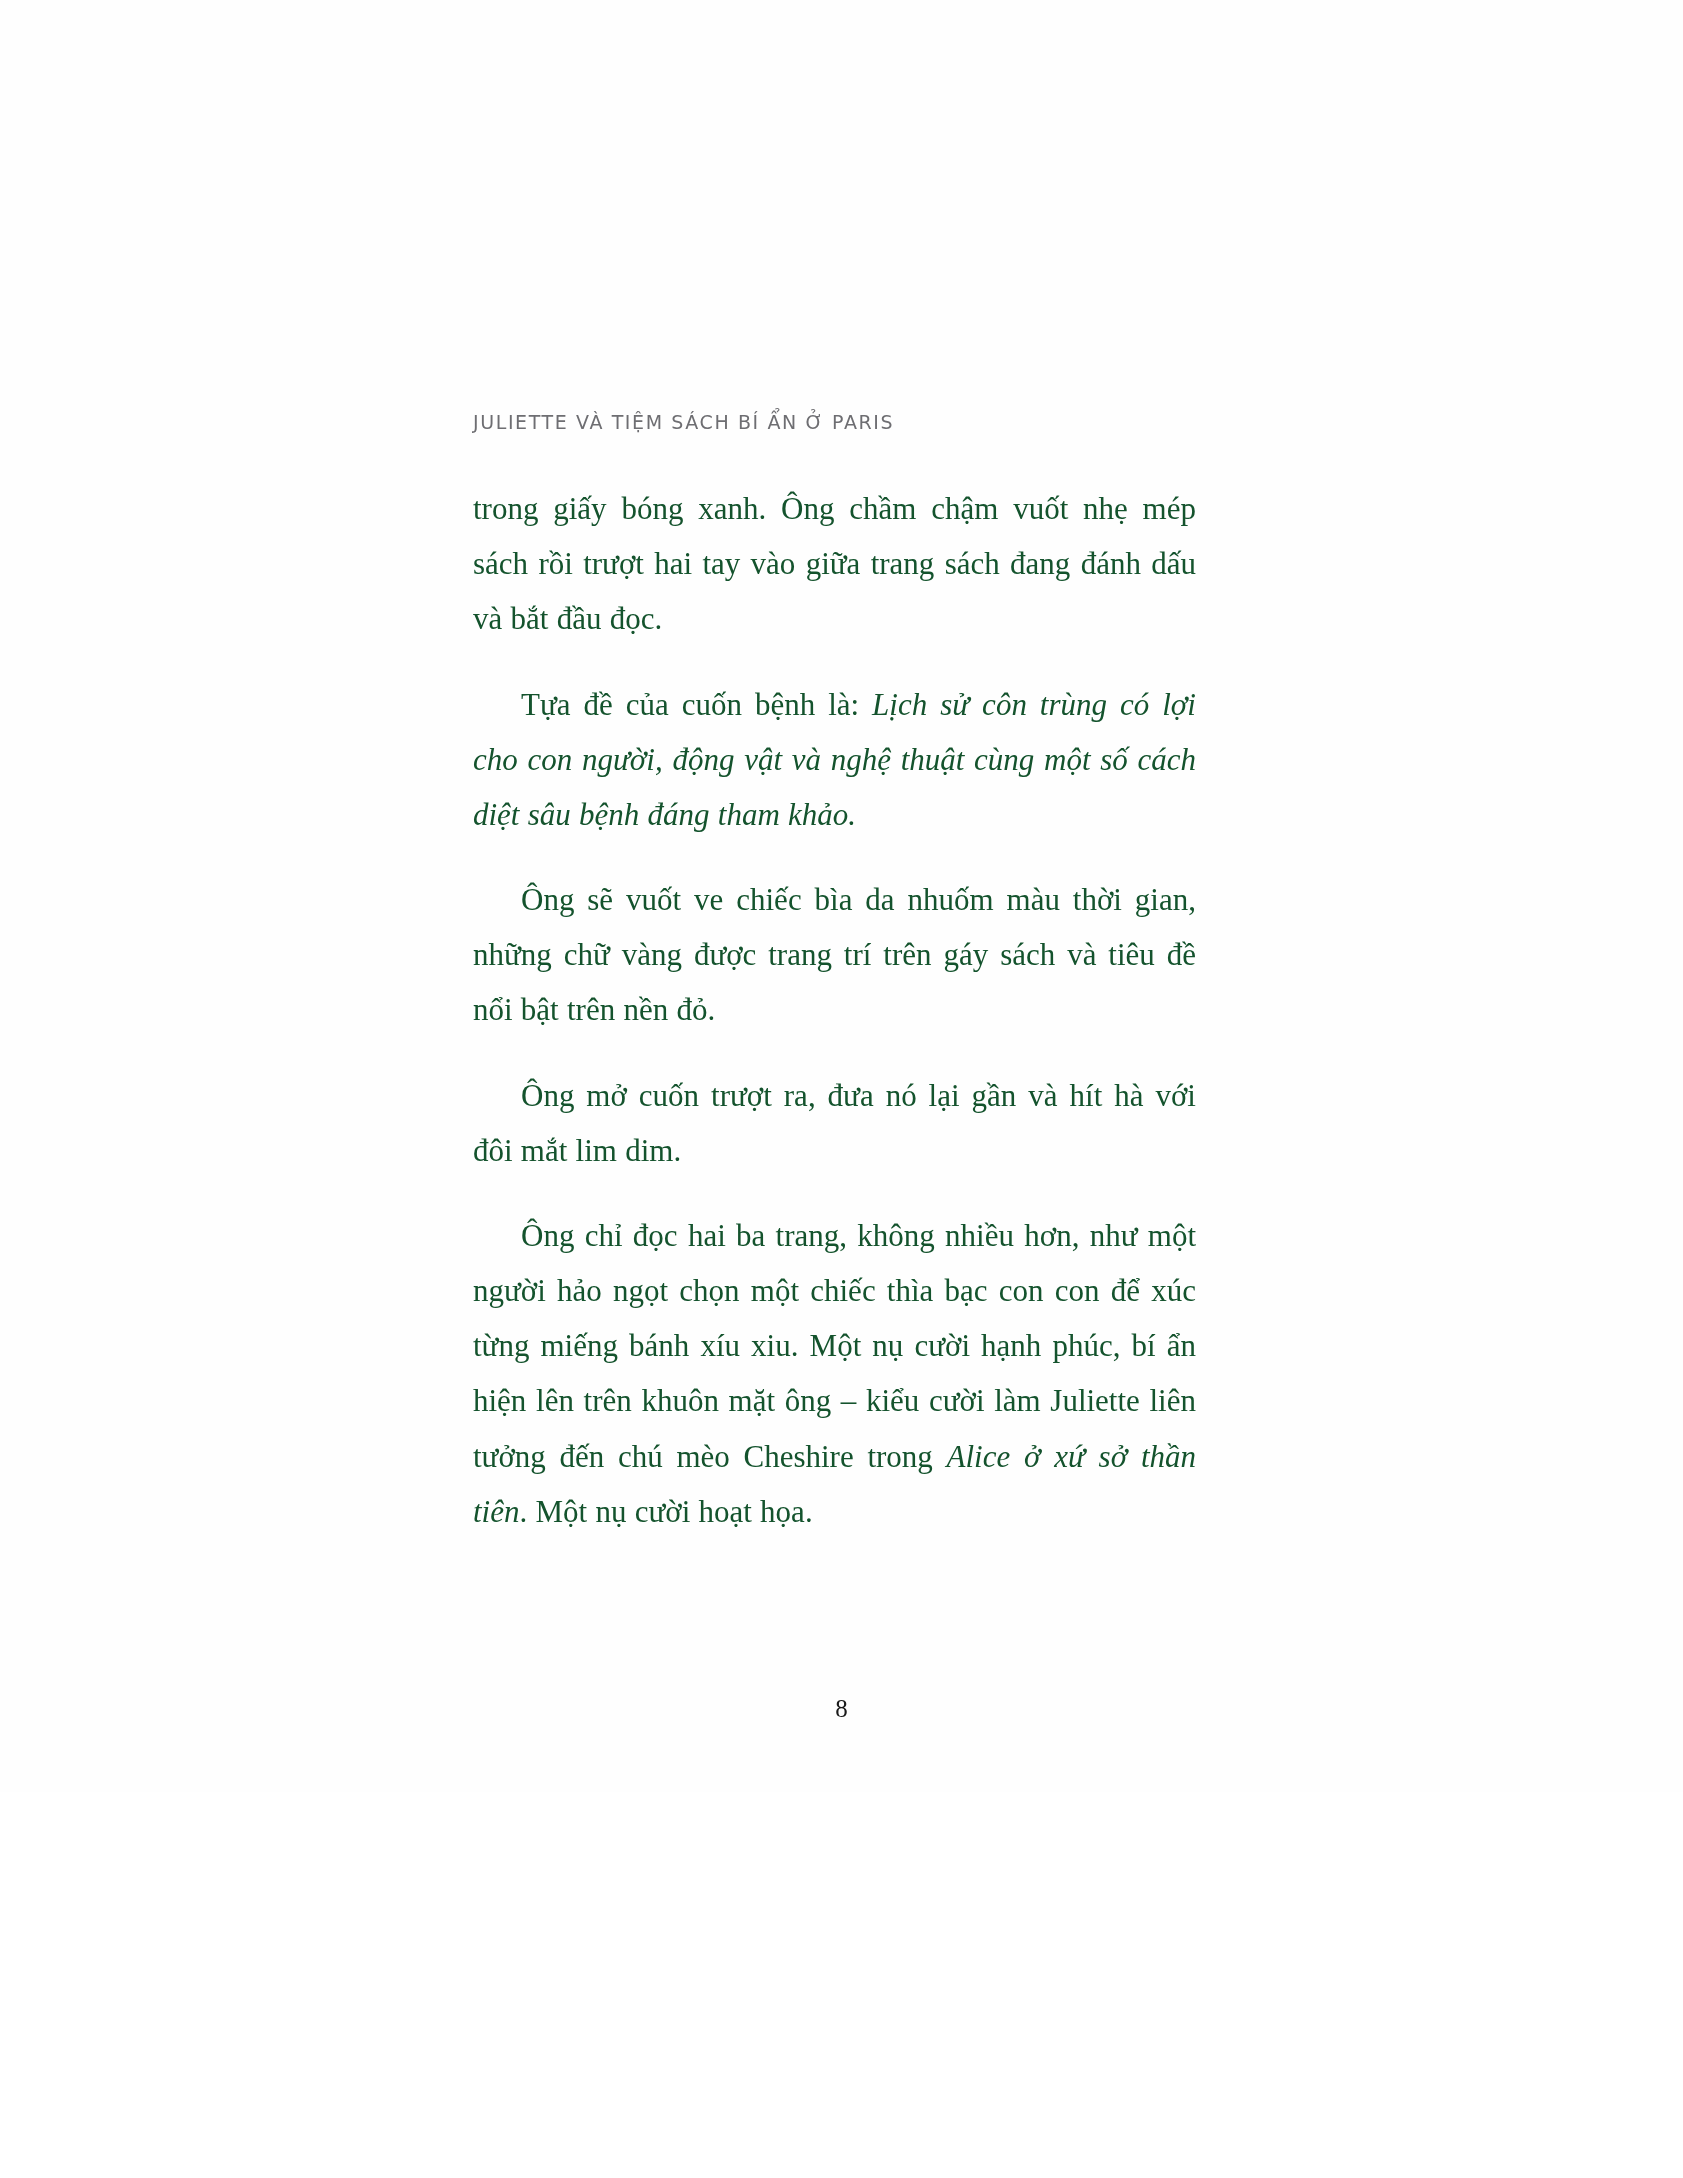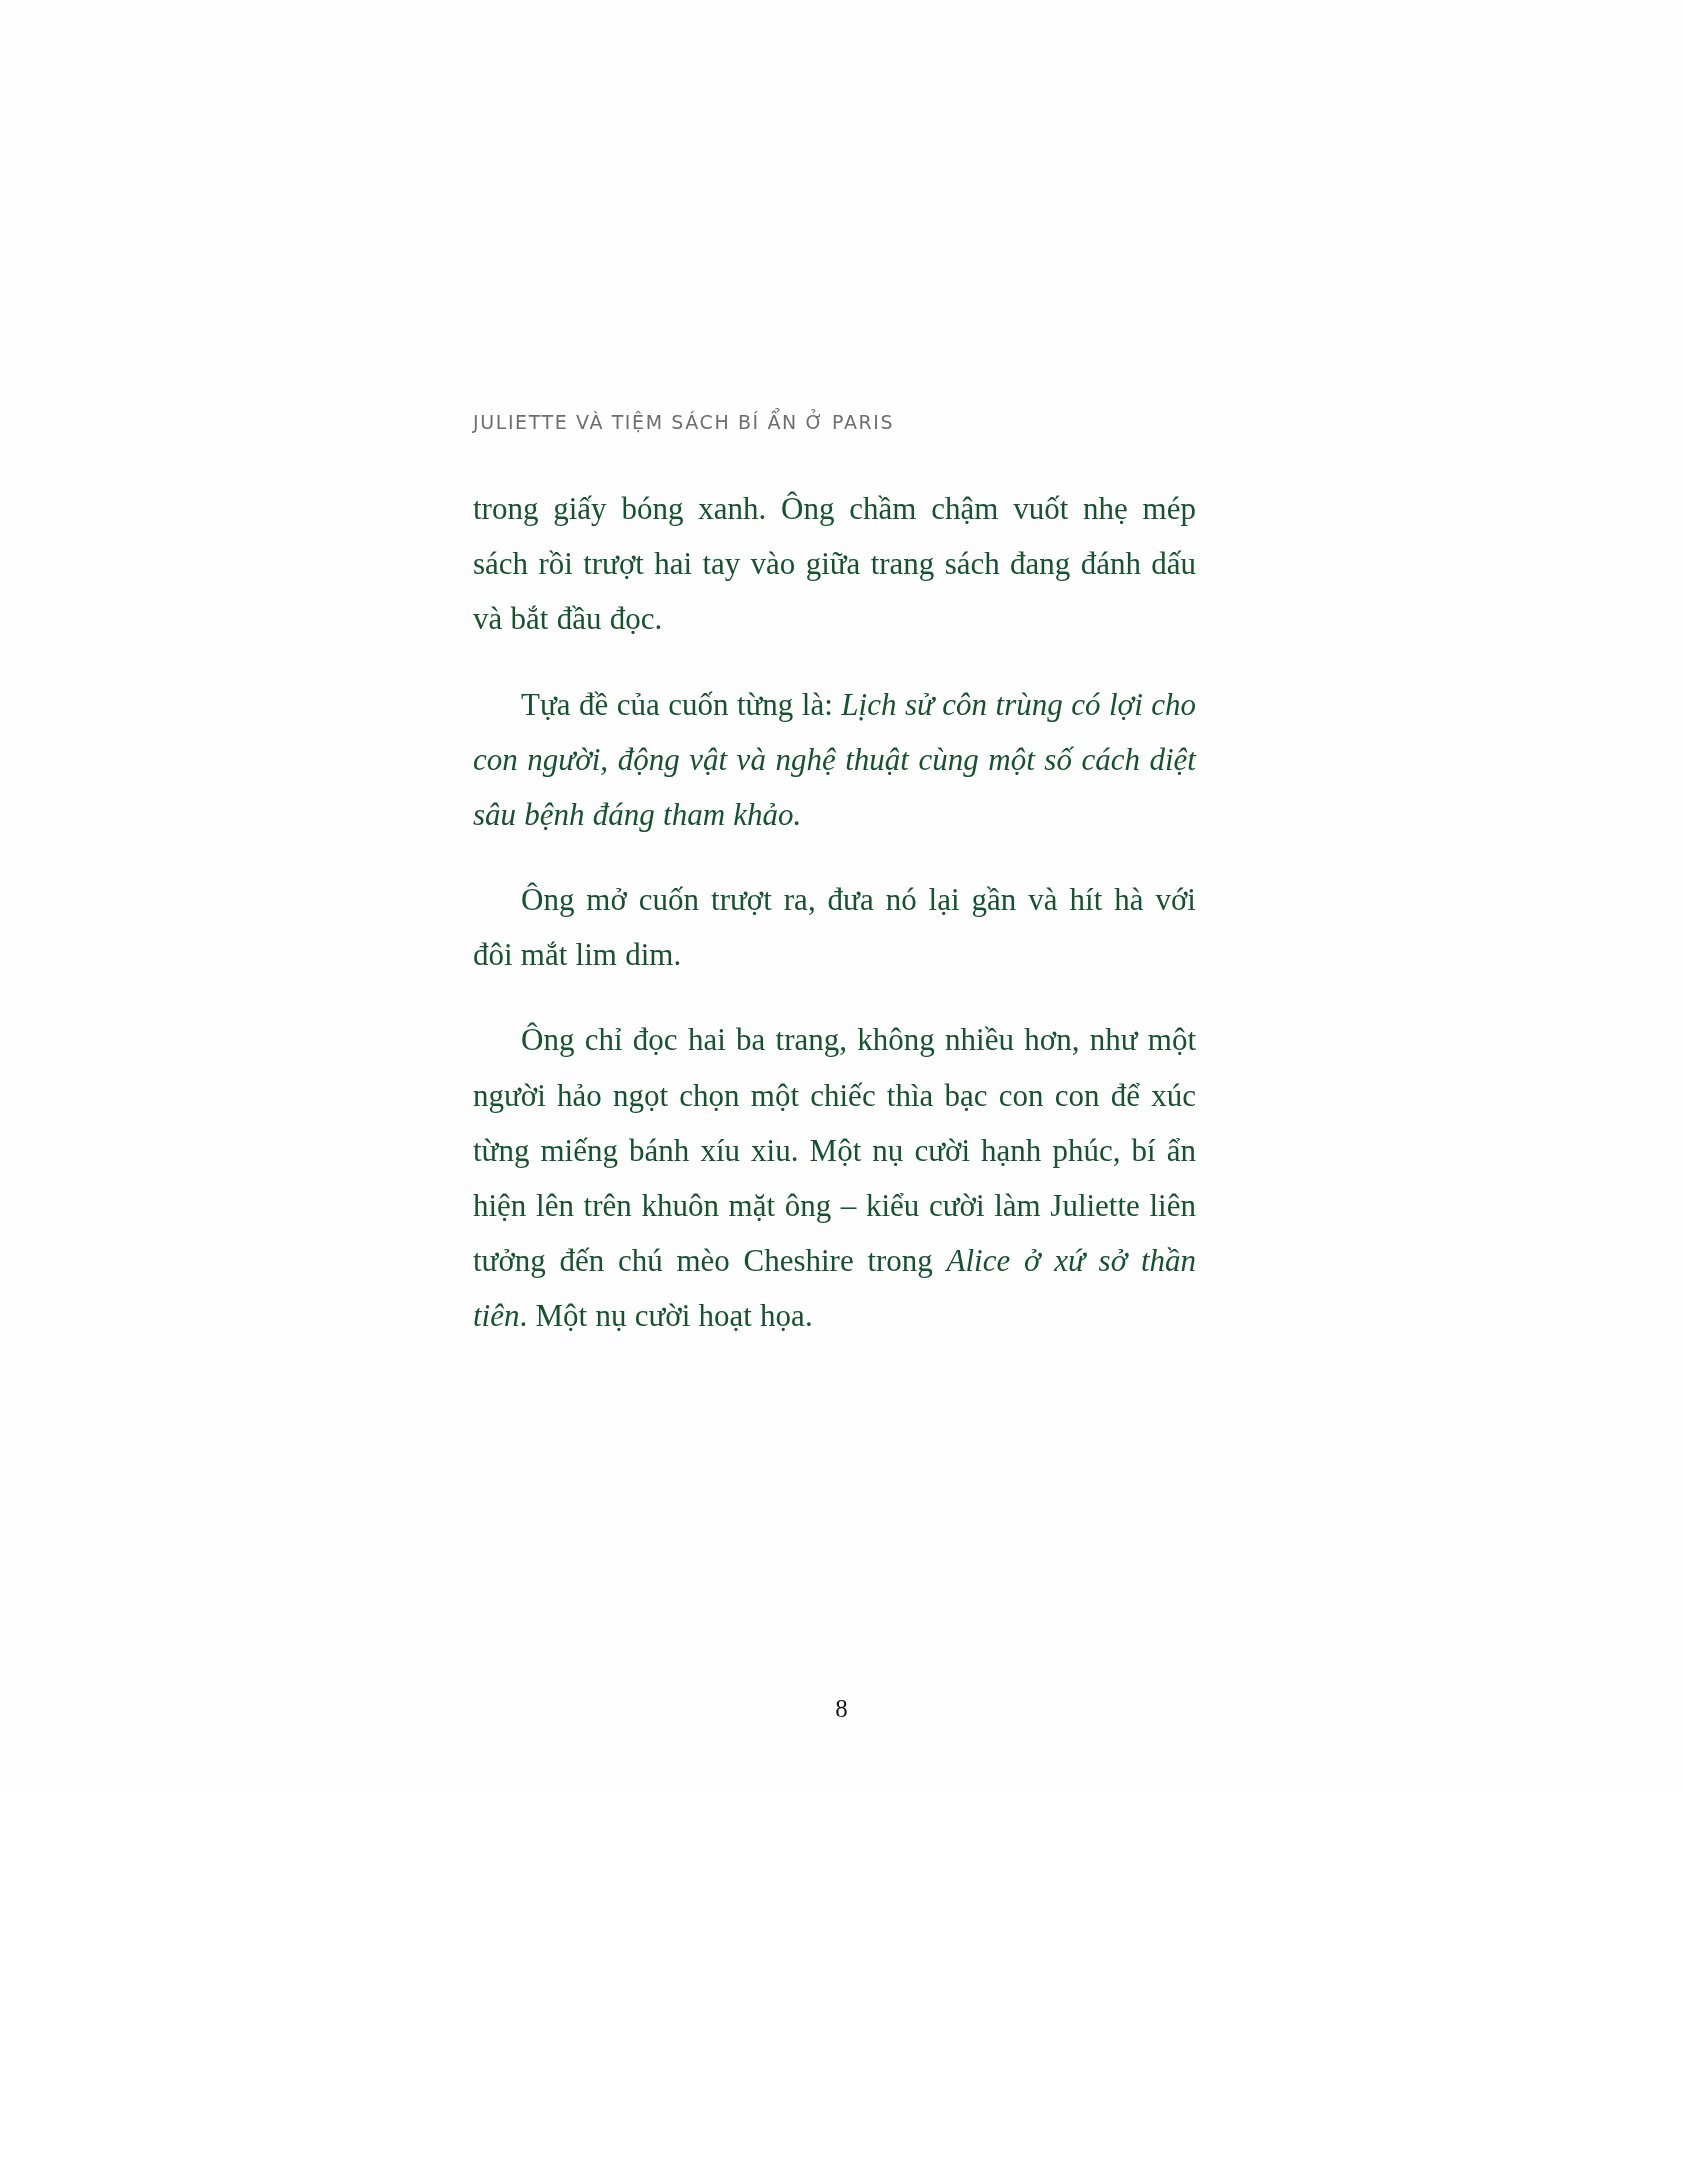--- a/index.html
+++ b/index.html
@@ -70,21 +70,22 @@
 </head>
 <body>
 
 <div class="page">
 
   <div class="content">
 
     <div class="running-head">JULIETTE VÀ TIỆM SÁCH BÍ ẨN Ở PARIS</div>
 
     <p class="para" id="para-0"><span>trong giấy bóng xanh. Ông chầm chậm vuốt nhẹ mép sách rồi trượt hai tay vào giữa trang sách đang đánh dấu và bắt đầu đọc.</span></p>
-    <p class="para indent" id="para-1"><span>Tựa đề của cuốn từng là: </span><span class="it">Lịch sử côn trùng có lợi cho con người, động vật và nghệ thuật cùng một số cách diệt sâu bệnh đáng tham khảo.</span></p>
+    <p class="para indent" id="para-1"><span>Tựa đề của cuốn bệnh là: </span><span class="it">Lịch sử côn trùng có lợi cho con người, động vật và nghệ thuật cùng một số cách diệt sâu bệnh đáng tham khảo.</span></p>
+    <p class="para indent" id="para-2"><span>Ông sẽ vuốt ve chiếc bìa da nhuốm màu thời gian, những chữ vàng được trang trí trên gáy sách và tiêu đề nổi bật trên nền đỏ.</span></p>
     <p class="para indent" id="para-3"><span>Ông mở cuốn trượt ra, đưa nó lại gần và hít hà với đôi mắt lim dim.</span></p>
     <p class="para indent" id="para-4"><span>Ông chỉ đọc hai ba trang, không nhiều hơn, như một người hảo ngọt chọn một chiếc thìa bạc con con để xúc từng miếng bánh xíu xiu. Một nụ cười hạnh phúc, bí ẩn hiện lên trên khuôn mặt ông – kiểu cười làm Juliette liên tưởng đến chú mèo Cheshire trong </span><span class="it">Alice ở xứ sở thần tiên</span><span>. Một nụ cười hoạt họa.</span></p>
 
   </div>
 
   <div class="folio">8</div>
 
 </div>
 
 

